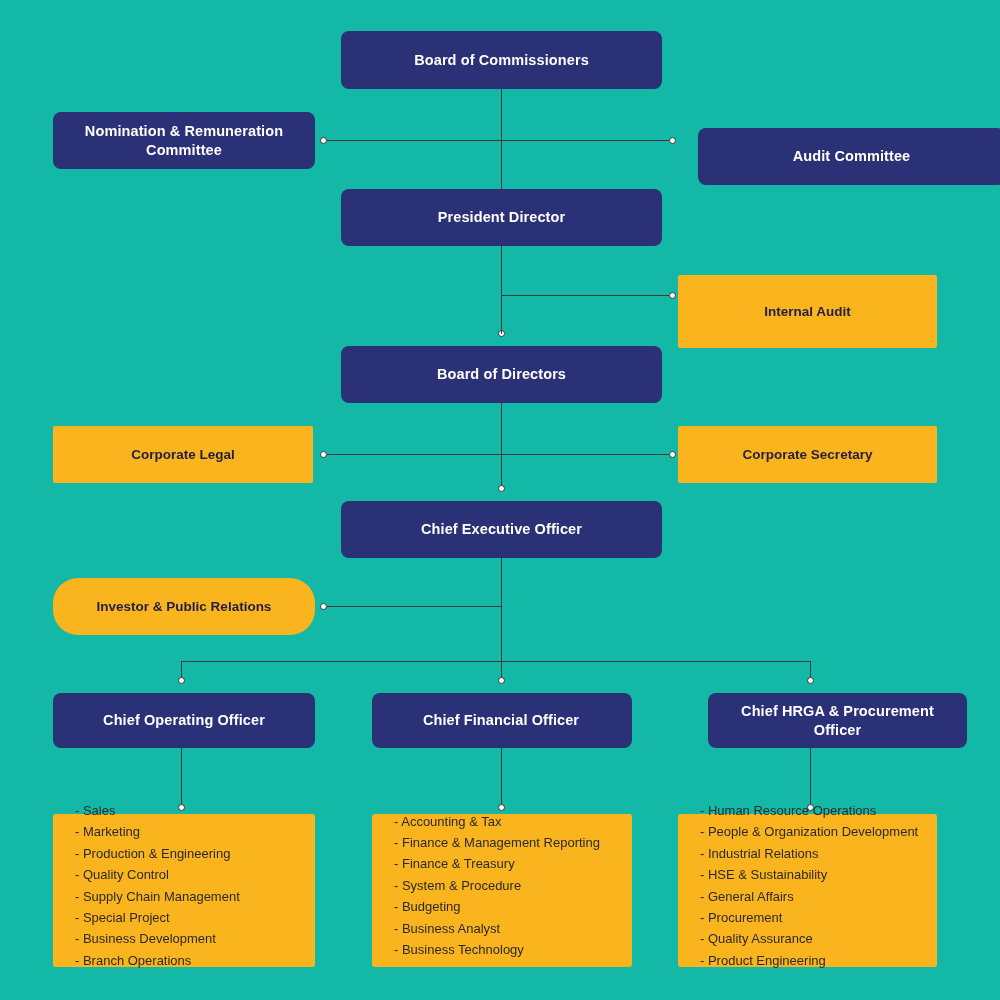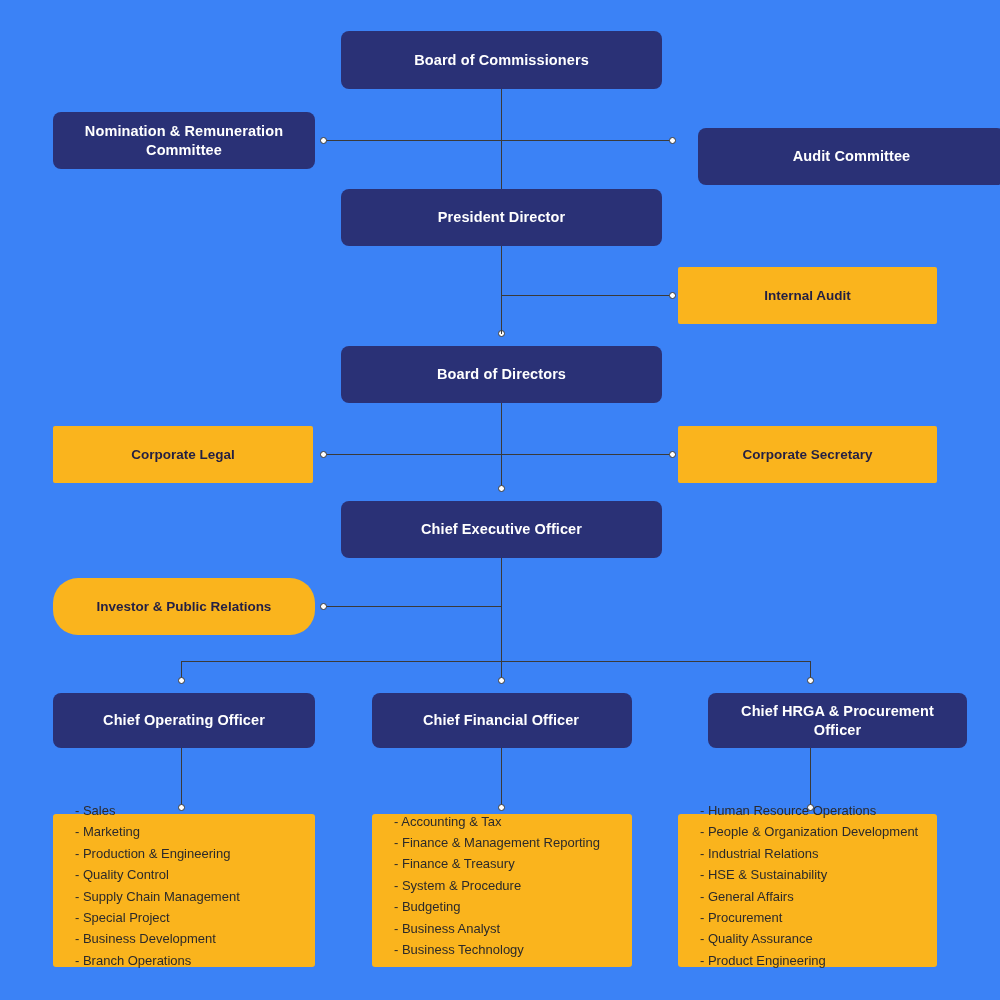--- a/index.html
+++ b/index.html
@@ -1,17 +1,17 @@
 <!DOCTYPE html>
 <html><head>
 <meta charset="utf-8">
 <style>
   html,body{margin:0;padding:0;background:#ffffff;}
   body{width:1000px;height:1000px;font-family:"Liberation Sans",sans-serif;overflow:hidden;}
-  #chart{position:relative;width:1000px;height:1000px;background:#3b82f6;}
+  #chart{position:relative;width:1000px;height:1000px;background:#14b8a6;}
 
   .node{position:absolute;box-sizing:border-box;display:flex;align-items:center;justify-content:center;text-align:center;}
   .node.navy{background:#2a3176;color:#ffffff;border-radius:8px;font-weight:bold;font-size:14.5px;letter-spacing:.1px;line-height:1.28;padding:4px 10px;}
   .node.orange{background:#fab41d;color:#231f43;border-radius:2px;font-weight:bold;font-size:13.5px;line-height:1.28;padding:4px 10px;}
   .node.list{align-items:center;justify-content:flex-start;text-align:left;font-weight:normal;font-size:13px;color:#2c2a2a;padding:14px 14px 18px 22px;border-radius:3px;}
   .node.list ul{margin:0;padding:0;list-style:none;}
   .node.list li{margin:0 0 4.5px 0;white-space:nowrap;line-height:1.3;}
 
   
   .ln{position:absolute;background:#3a3a3a;}
@@ -63,21 +63,21 @@
   <div class="dot" style="left:807px;top:804px;"></div>
 
   <div class="node navy" style="left:341px;top:31px;width:321px;height:58px;">Board of Commissioners</div>
 
   <div class="node navy" style="left:53px;top:112px;width:262px;height:57px;">Nomination &amp; Remuneration Committee</div>
 
   <div class="node navy" style="left:678px;top:128px;width:307px;height:57px;margin-left:20px;">Audit Committee</div>
 
   <div class="node navy" style="left:341px;top:189px;width:321px;height:57px;">President Director</div>
 
-  <div class="node orange" style="left:678px;top:267px;width:259px;height:57px;">Internal Audit</div>
+  <div class="node orange" style="left:678px;top:275px;width:259px;height:73px;">Internal Audit</div>
 
   <div class="node navy" style="left:341px;top:346px;width:321px;height:57px;">Board of Directors</div>
 
   <div class="node orange" style="left:53px;top:426px;width:260px;height:57px;">Corporate Legal</div>
 
   <div class="node orange" style="left:678px;top:426px;width:259px;height:57px;">Corporate Secretary</div>
 
   <div class="node navy" style="left:341px;top:501px;width:321px;height:57px;">Chief Executive Officer</div>
 
   <div class="node orange" style="left:53px;top:578px;width:262px;height:57px;border-radius:25px;">Investor &amp; Public Relations</div>

